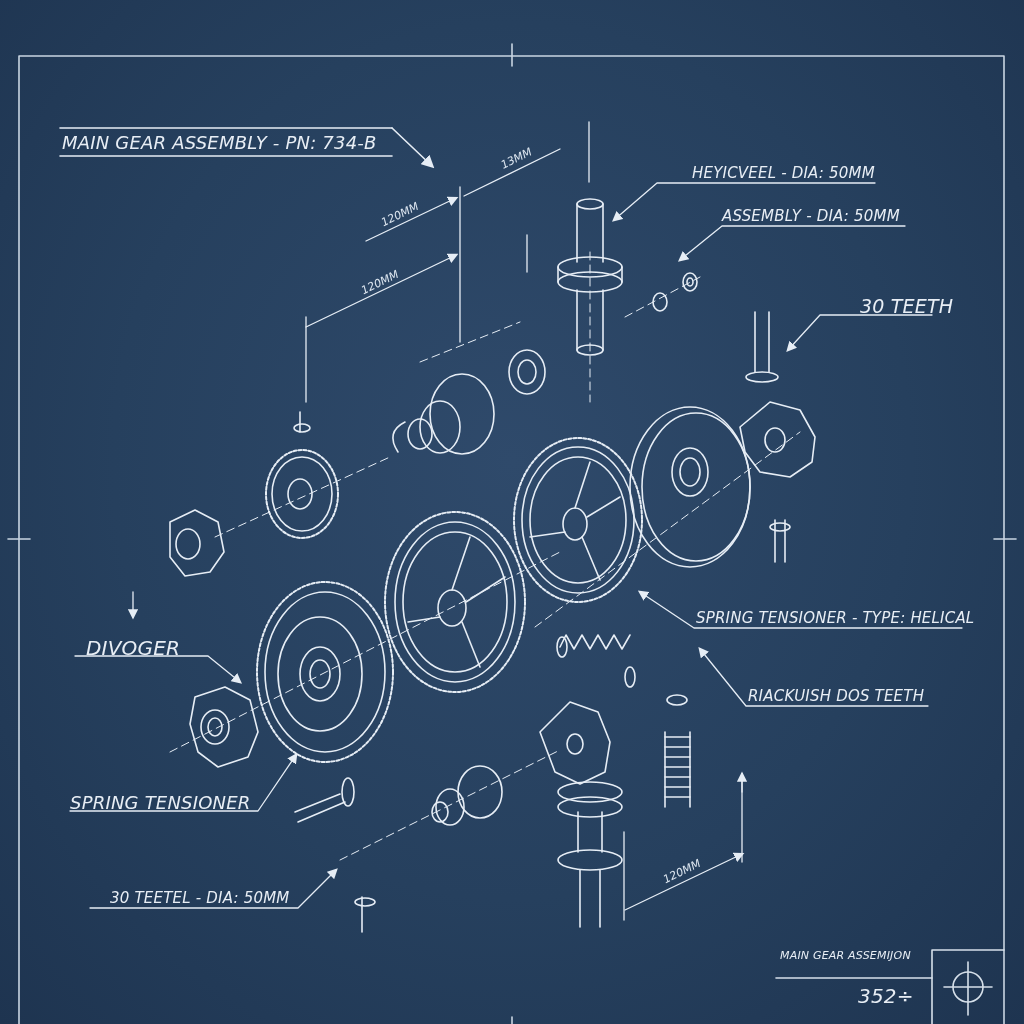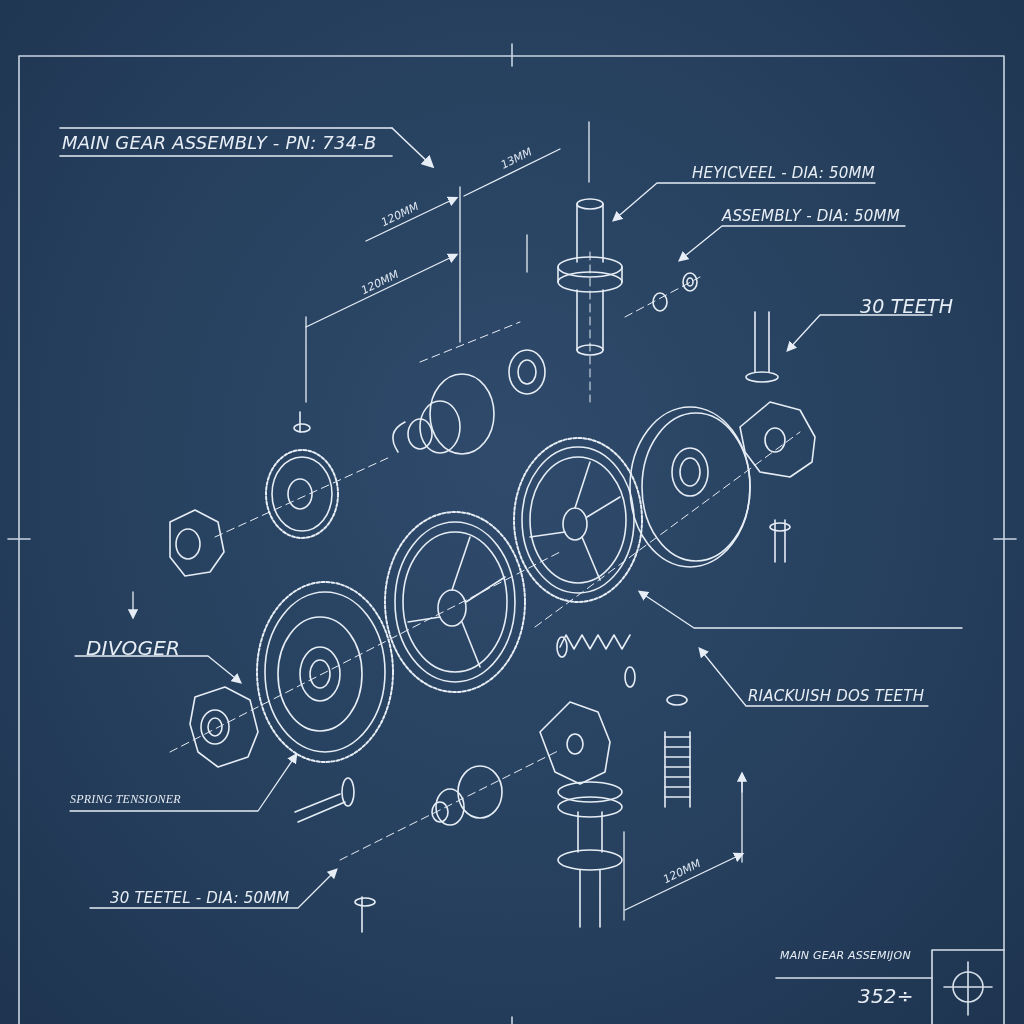--- a/index.html
+++ b/index.html
@@ -225,23 +225,24 @@
       <ellipse cx="450" cy="775" rx="14" ry="18"></ellipse>
       <ellipse cx="440" cy="780" rx="8" ry="10"></ellipse>
     </g>
   </svg>
 
   <div class="lbl" style="left:62px;top:100px;font-size:18px;">MAIN GEAR ASSEMBLY - PN: 734-B</div>
 
   <div class="lbl" style="left:692px;top:132px;font-size:15px;">HEYICVEEL - DIA: 50MM</div>
   <div class="lbl" style="left:722px;top:175px;font-size:15px;">ASSEMBLY - DIA: 50MM</div>
   <div class="lbl" style="left:860px;top:263px;font-size:19px;">30 TEETH</div>
+  <div class="lbl" style="left:696px;top:577px;font-size:15px;">SPRING TENSIONER - TYPE: HELICAL</div>
   <div class="lbl" style="left:748px;top:655px;font-size:15px;">RIACKUISH DOS TEETH</div>
   <div class="lbl" style="left:86px;top:604px;font-size:20px;font-style:italic;">DIVOGER</div>
-  <div class="lbl" style="left:70px;top:760px;font-size:12px;font-family:Liberation Serif, serif;">SPRING TENSIONER</div>
+  <div class="lbl" style="left:70px;top:760px;font-size:18px;">SPRING TENSIONER</div>
   <div class="lbl" style="left:110px;top:857px;font-size:15px;text-align:right;">30 TEETEL - DIA: 50MM</div>
 
   <div class="dim" style="left:500px;top:120px;transform:rotate(-26deg);">13MM</div>
   <div class="dim" style="left:380px;top:176px;transform:rotate(-26deg);">120MM</div>
   <div class="dim" style="left:360px;top:244px;transform:rotate(-26deg);">120MM</div>
   <div class="dim" style="left:662px;top:833px;transform:rotate(-26deg);">120MM</div>
 
   <div class="lbl" style="left:780px;top:917px;font-size:11px;">MAIN GEAR ASSEMIJON</div>
   <div class="lbl" style="left:858px;top:952px;font-size:20px;">352÷</div>
   <div style="position:absolute;left:952px;top:939px;width:32px;height:32px;"></div>

